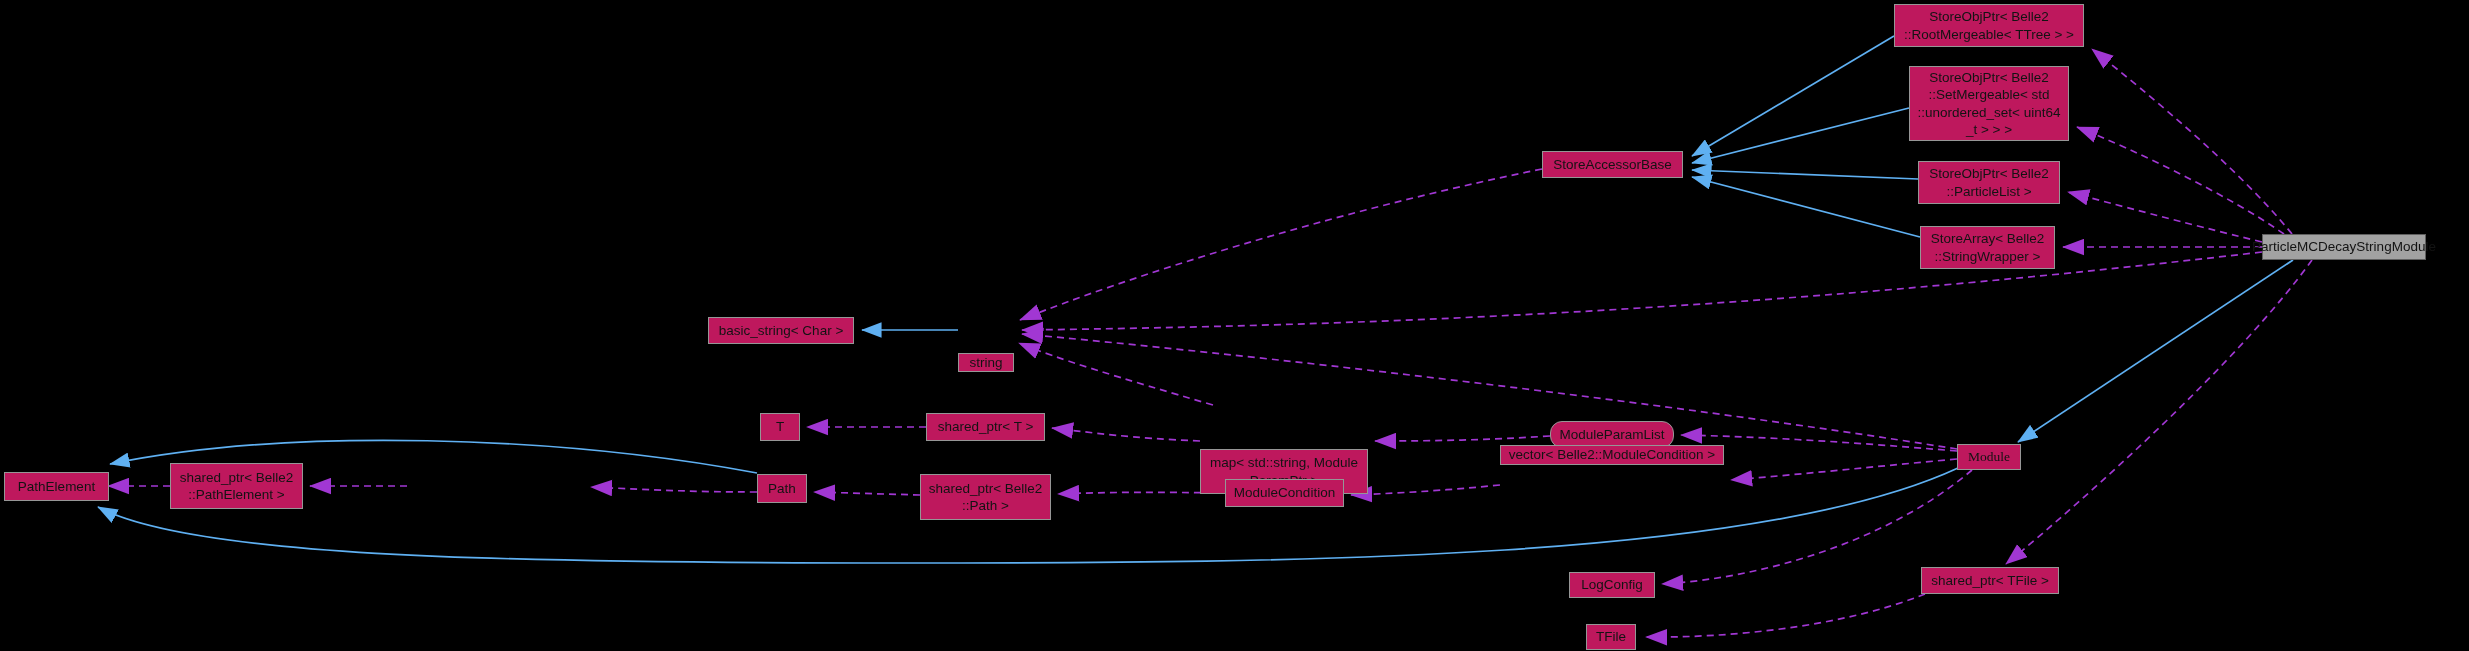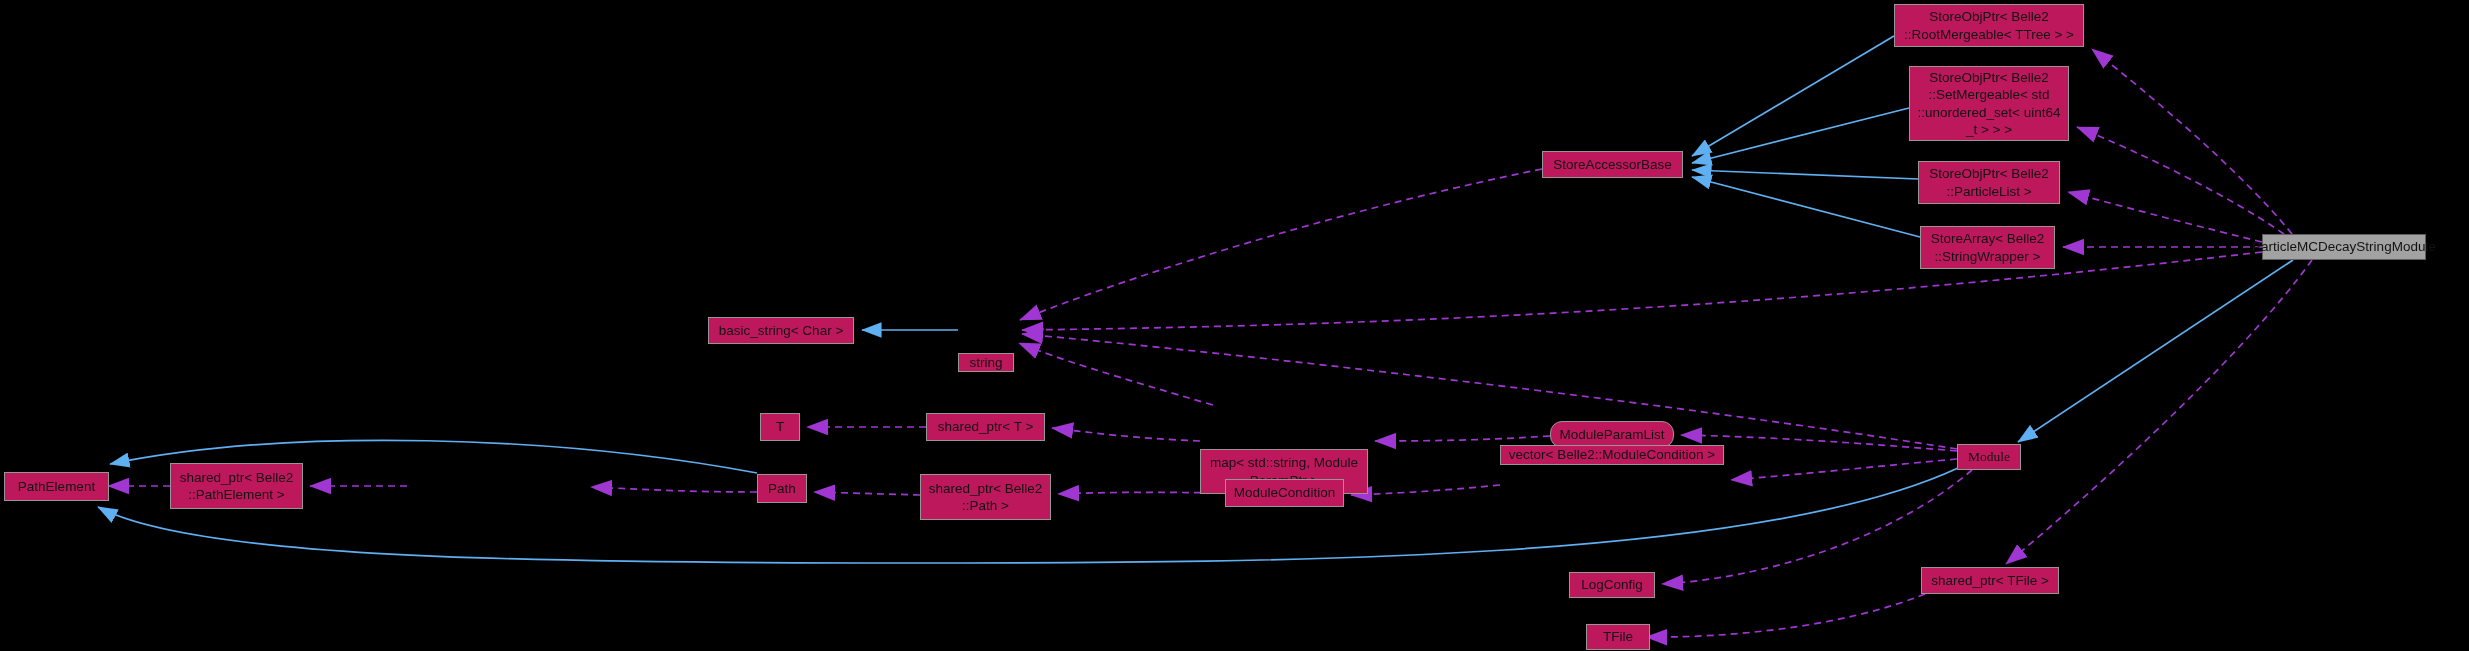--- a/index.html
+++ b/index.html
@@ -45,21 +45,21 @@
   #n-pe   {left:4px;   top:472px;width:105px; height:29px;}
   #n-sppe {left:170px; top:463px;width:133px;height:46px;}
   #n-list {left:407px; top:463px;width:177px;height:46px;}
   #n-path {left:757px; top:474px;width:50px; height:29px;}
   #n-spp  {left:920px; top:474px;width:131px;height:46px;}
   #n-mc   {left:1225px;top:479px;width:119px;height:28px;}
   #n-vmc  {left:1500px;top:445px;width:224px;height:20px;}
   #n-mod  {left:1957px;top:444px;width:64px; height:26px;font-family:Liberation Serif, serif;}
   #n-log  {left:1569px;top:572px;width:86px; height:26px;}
   #n-sptf {left:1921px;top:567px;width:138px;height:27px;}
-  #n-tf   {left:1586px;top:624px;width:64px; height:26px;}
+  #n-tf   {left:1586px;top:624px;width:50px; height:26px;}
 
   .edge-blue{stroke:#5fb0f2;stroke-width:1.7;fill:none;}
   .edge-purple{stroke:#a137d3;stroke-width:1.7;fill:none;stroke-dasharray:7 5;}
 </style>
 </head>
 <body>
 
 <div id="canvas">
 
   <svg id="edges" viewBox="0 0 2469 651" xmlns="http://www.w3.org/2000/svg">

